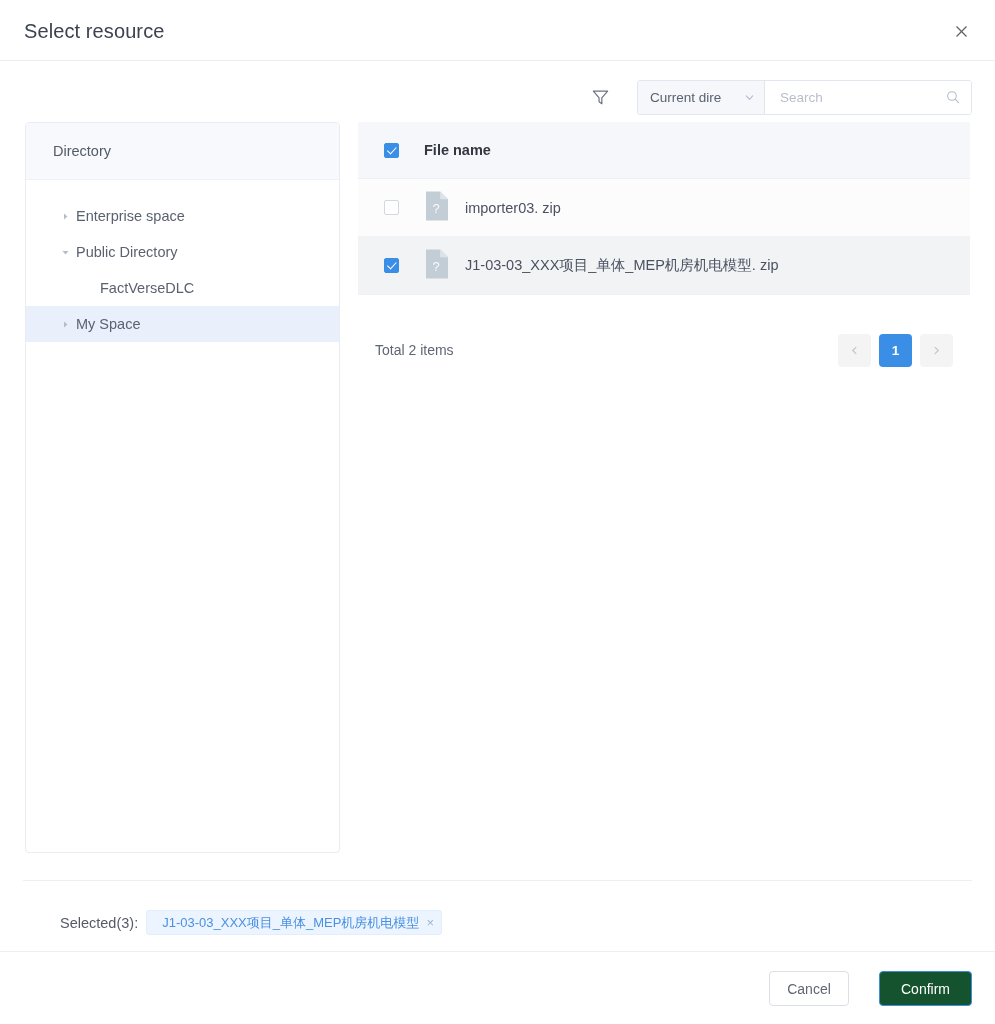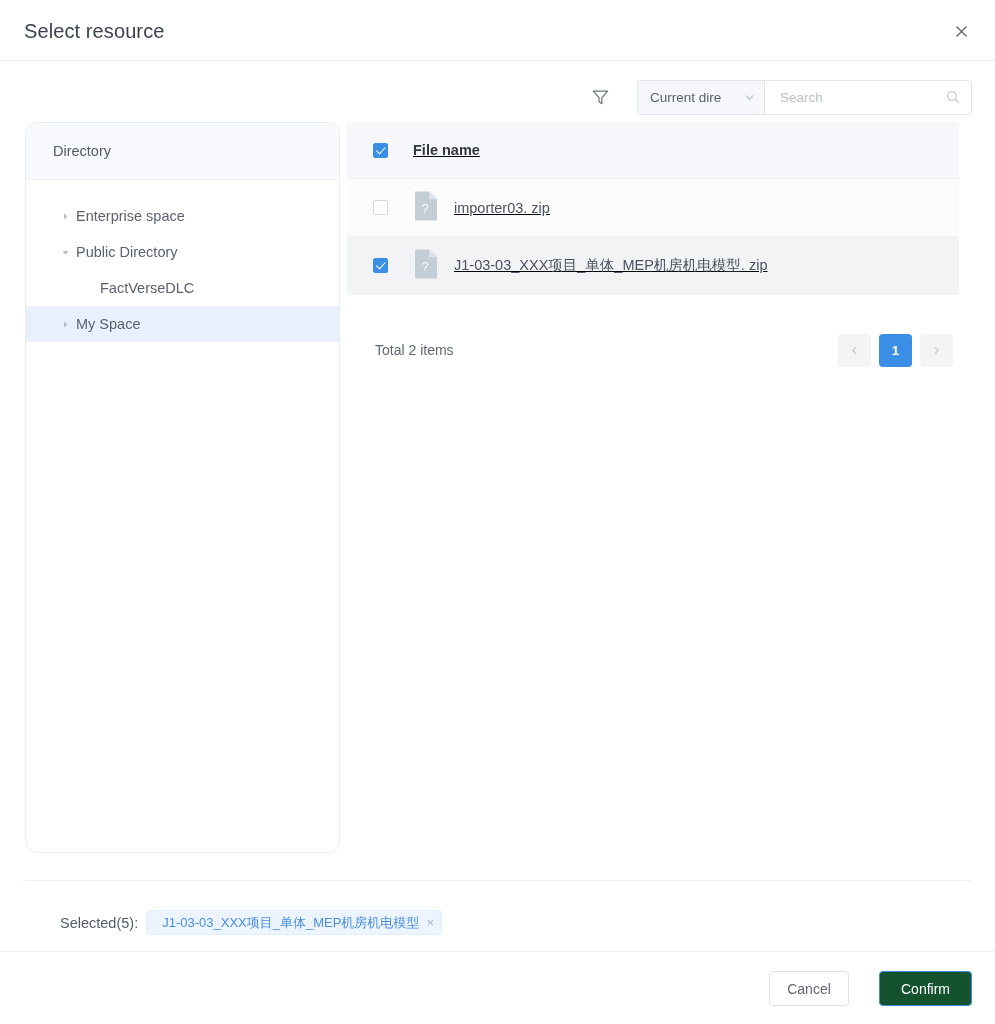--- a/index.html
+++ b/index.html
@@ -86,21 +86,21 @@
     font-family: inherit;
   }
   .search-field input::placeholder { color: #b9bec9; }
   .search-icon { flex: 0 0 auto; color: #b4bccc; display: flex; align-items: center; }
 
   
   .tree-panel {
     position: absolute; left: 25px; top: 122px;
     width: 315px; height: 731px;
     border: 1px solid #e9ecf2;
-    border-radius: 12px;
+    border-radius: 4px;
     background: #fff;
     overflow: hidden;
   }
   .tree-head {
     height: 57px;
     background: #f7f9fc;
     border-bottom: 1px solid #eef1f6;
     display: flex; align-items: center;
     padding-left: 27px;
     font-size: 14.5px; color: #545b66;
@@ -118,23 +118,22 @@
     display: flex; align-items: center; justify-content: center;
     color: #b6bdc9;
   }
   .tw.empty { visibility: hidden; }
   .tree-item.lvl0 { padding-left: 28px; }
   .tree-item.lvl1 { padding-left: 52px; }
   .tree-label { white-space: nowrap; }
 
   
   .file-panel {
-    position: absolute; left: 347px; top: 122px;
+    position: absolute; left: 358px; top: 122px;
     width: 612px;
-    text-decoration: underline;
   }
   .file-head {
     height: 57px;
     background: #f5f7fa;
     display: flex; align-items: center;
     border-bottom: 1px solid #edf0f5;
   }
   .cb-cell {
     width: 66px; flex: 0 0 auto;
     display: flex; align-items: center; justify-content: center;
@@ -363,21 +362,21 @@
       <div class="pg">
         <svg width="9" height="9" viewBox="0 0 10 10" aria-hidden="true">
           <path d="M3.4 1.6 L7 5 L3.4 8.4" fill="none" stroke="#c0c4cc" stroke-width="1.2" stroke-linecap="round" stroke-linejoin="round"></path>
         </svg>
       </div>
     </div>
   </div>
 
   <div class="sel-divider"></div>
   <div class="selected-bar">
-    <div class="sel-label">Selected(5):</div>
+    <div class="sel-label">Selected(3):</div>
     <div style="display:flex;align-items:center;gap:8px;">
         <div class="chip">
           <span>J1-03-03_XXX项目_单体_MEP机房机电模型</span>
           <span class="chip-x">×</span>
         </div>
       </div>
   </div>
 
   <div class="action-divider"></div>
   <div class="actions">

